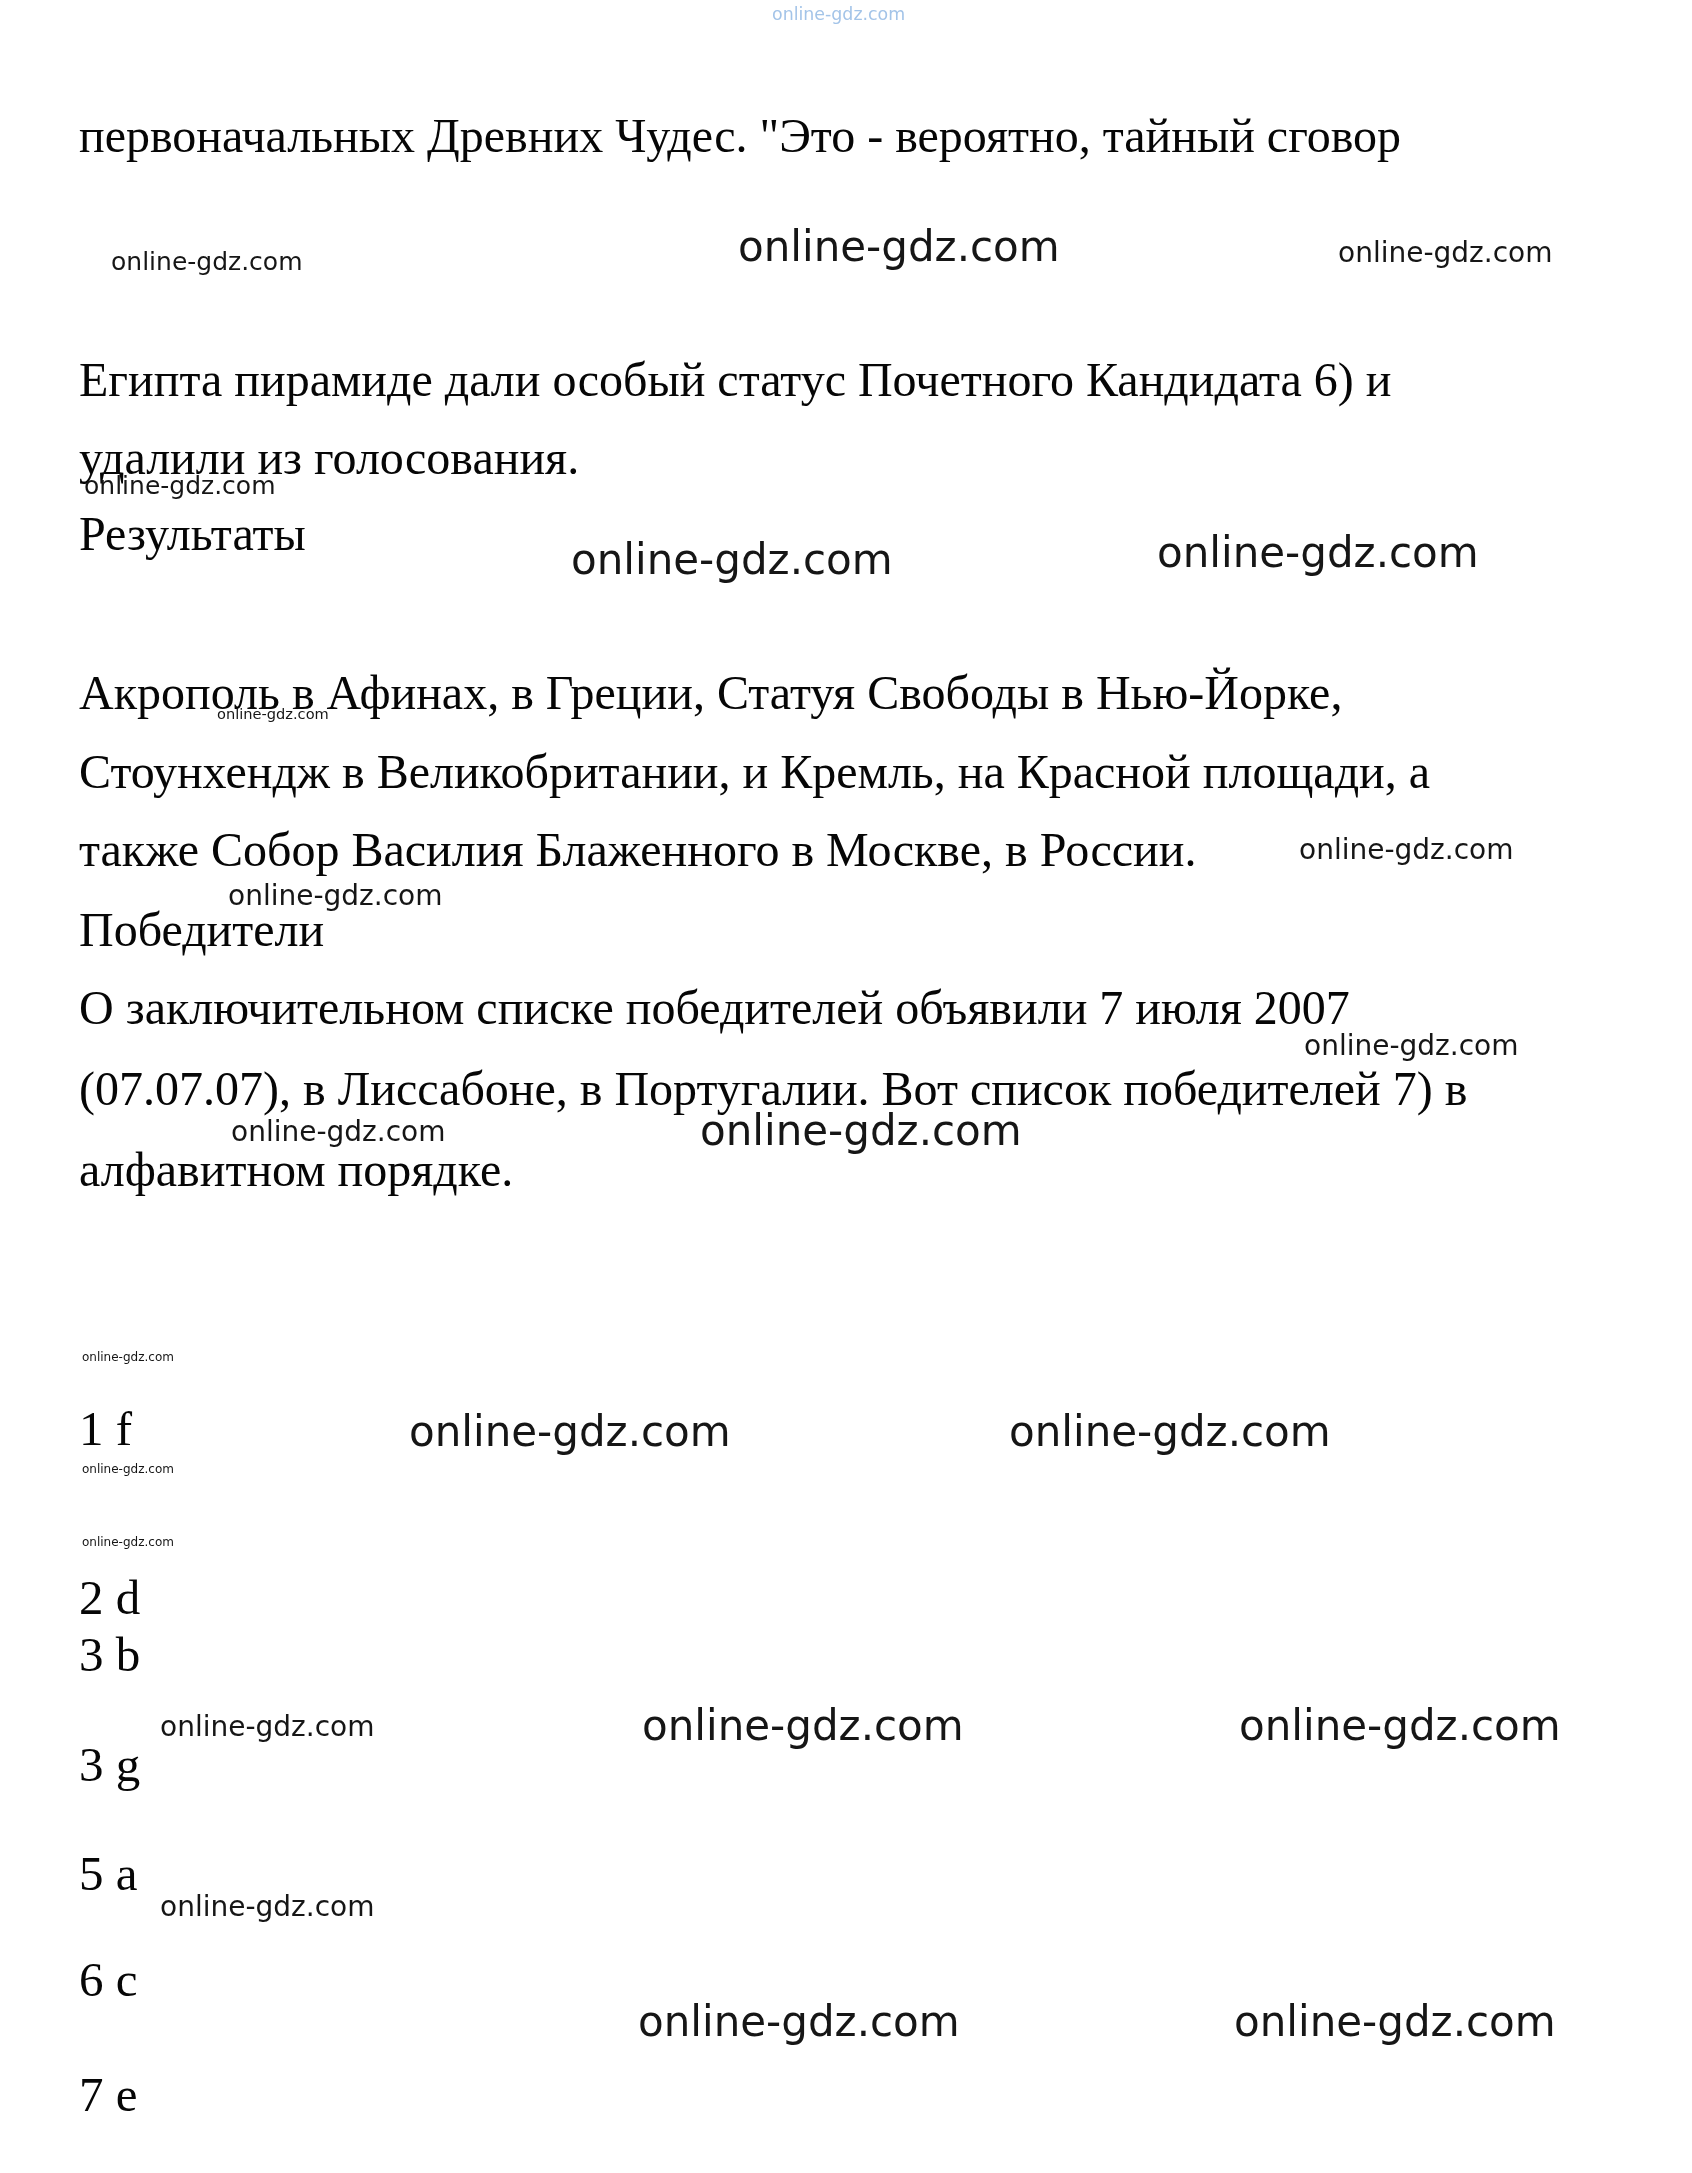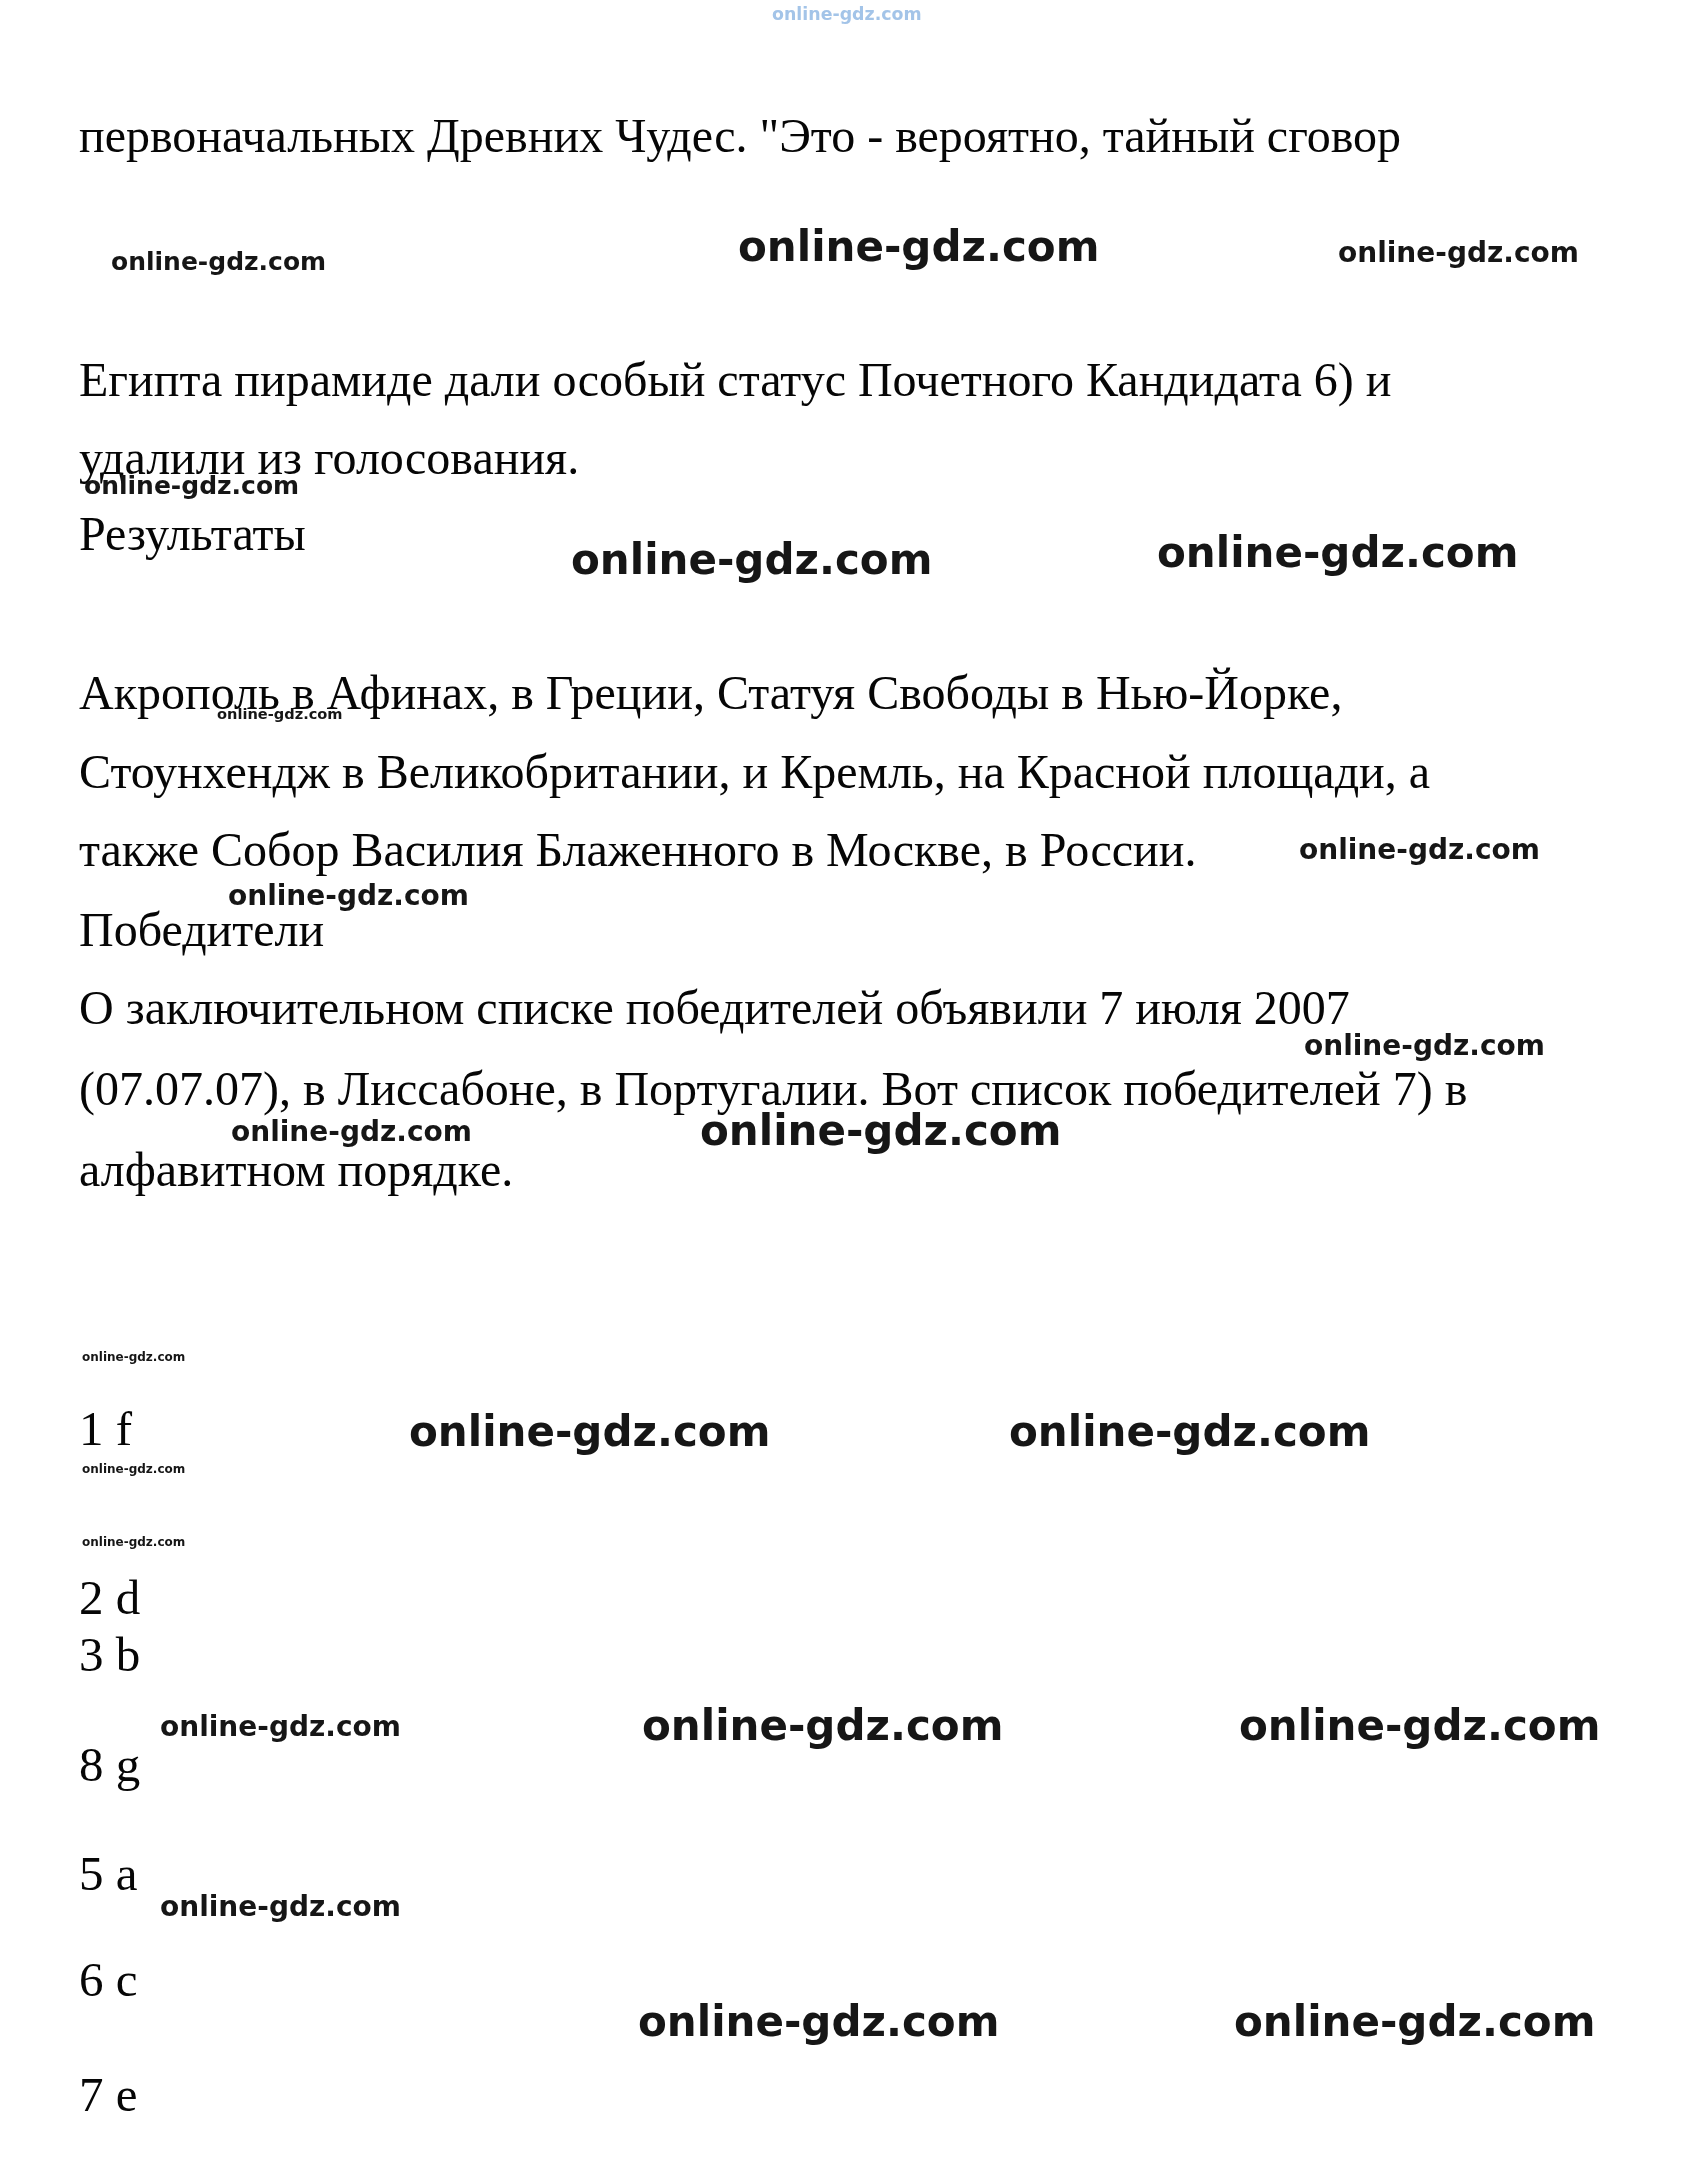--- a/index.html
+++ b/index.html
@@ -25,21 +25,21 @@
     left: 79px;
     font-size: 49px;
     color: #060606;
     white-space: nowrap;
     font-family: "Liberation Serif", serif;
     margin-top: 29px;
   }
   .wm {
     position: absolute;
     font-family: "DejaVu Sans", sans-serif;
-    font-weight: bold;
+    font-weight: normal;
     color: #161616;
     white-space: nowrap;
   }
   .wm-top  { font-size: 17.4px; color: #9fc1e7; opacity: 0.95; }
   .wm-xl   { font-size: 42px; }
   .wm-lg   { font-size: 28px; }
   .wm-md   { font-size: 25px; }
   .wm-xs   { font-size: 14.6px; }
   .wm-xxs  { font-size: 12px; }
 </style>
@@ -58,21 +58,21 @@
   <div class="line" style="top:824px;">также Собор Василия Блаженного в Москве, в России.</div>
   <div class="line" style="top:746px;">Стоунхендж в Великобритании, и Кремль, на Красной площади, а</div>
   <div class="line" style="top:904px;">Победители</div>
   <div class="line" style="top:982px;">О заключительном списке победителей объявили 7 июля 2007</div>
   <div class="line" style="top:1063px;">(07.07.07), в Лиссабоне, в Португалии. Вот список победителей 7) в</div>
   <div class="line" style="top:1144px;">алфавитном порядке.</div>
 
   <div class="answer" style="top:1371px;">1 f</div>
   <div class="answer" style="top:1540px;">2 d</div>
   <div class="answer" style="top:1597px;">3 b</div>
-  <div class="answer" style="top:1707px;">8 g</div>
+  <div class="answer" style="top:1707px;">3 g</div>
   <div class="answer" style="top:1816px;">5 a</div>
   <div class="answer" style="top:1922px;">6 c</div>
   <div class="answer" style="top:2037px;">7 e</div>
 
   <span class="wm wm-md" style="left:111px;  top:247px;">online-gdz.com</span>
   <span class="wm wm-xl" style="left:738px;  top:222px;">online-gdz.com</span>
   <span class="wm wm-lg" style="left:1338px; top:236px;">online-gdz.com</span>
 
   <span class="wm wm-md" style="left:84px;   top:471px;">online-gdz.com</span>
 

